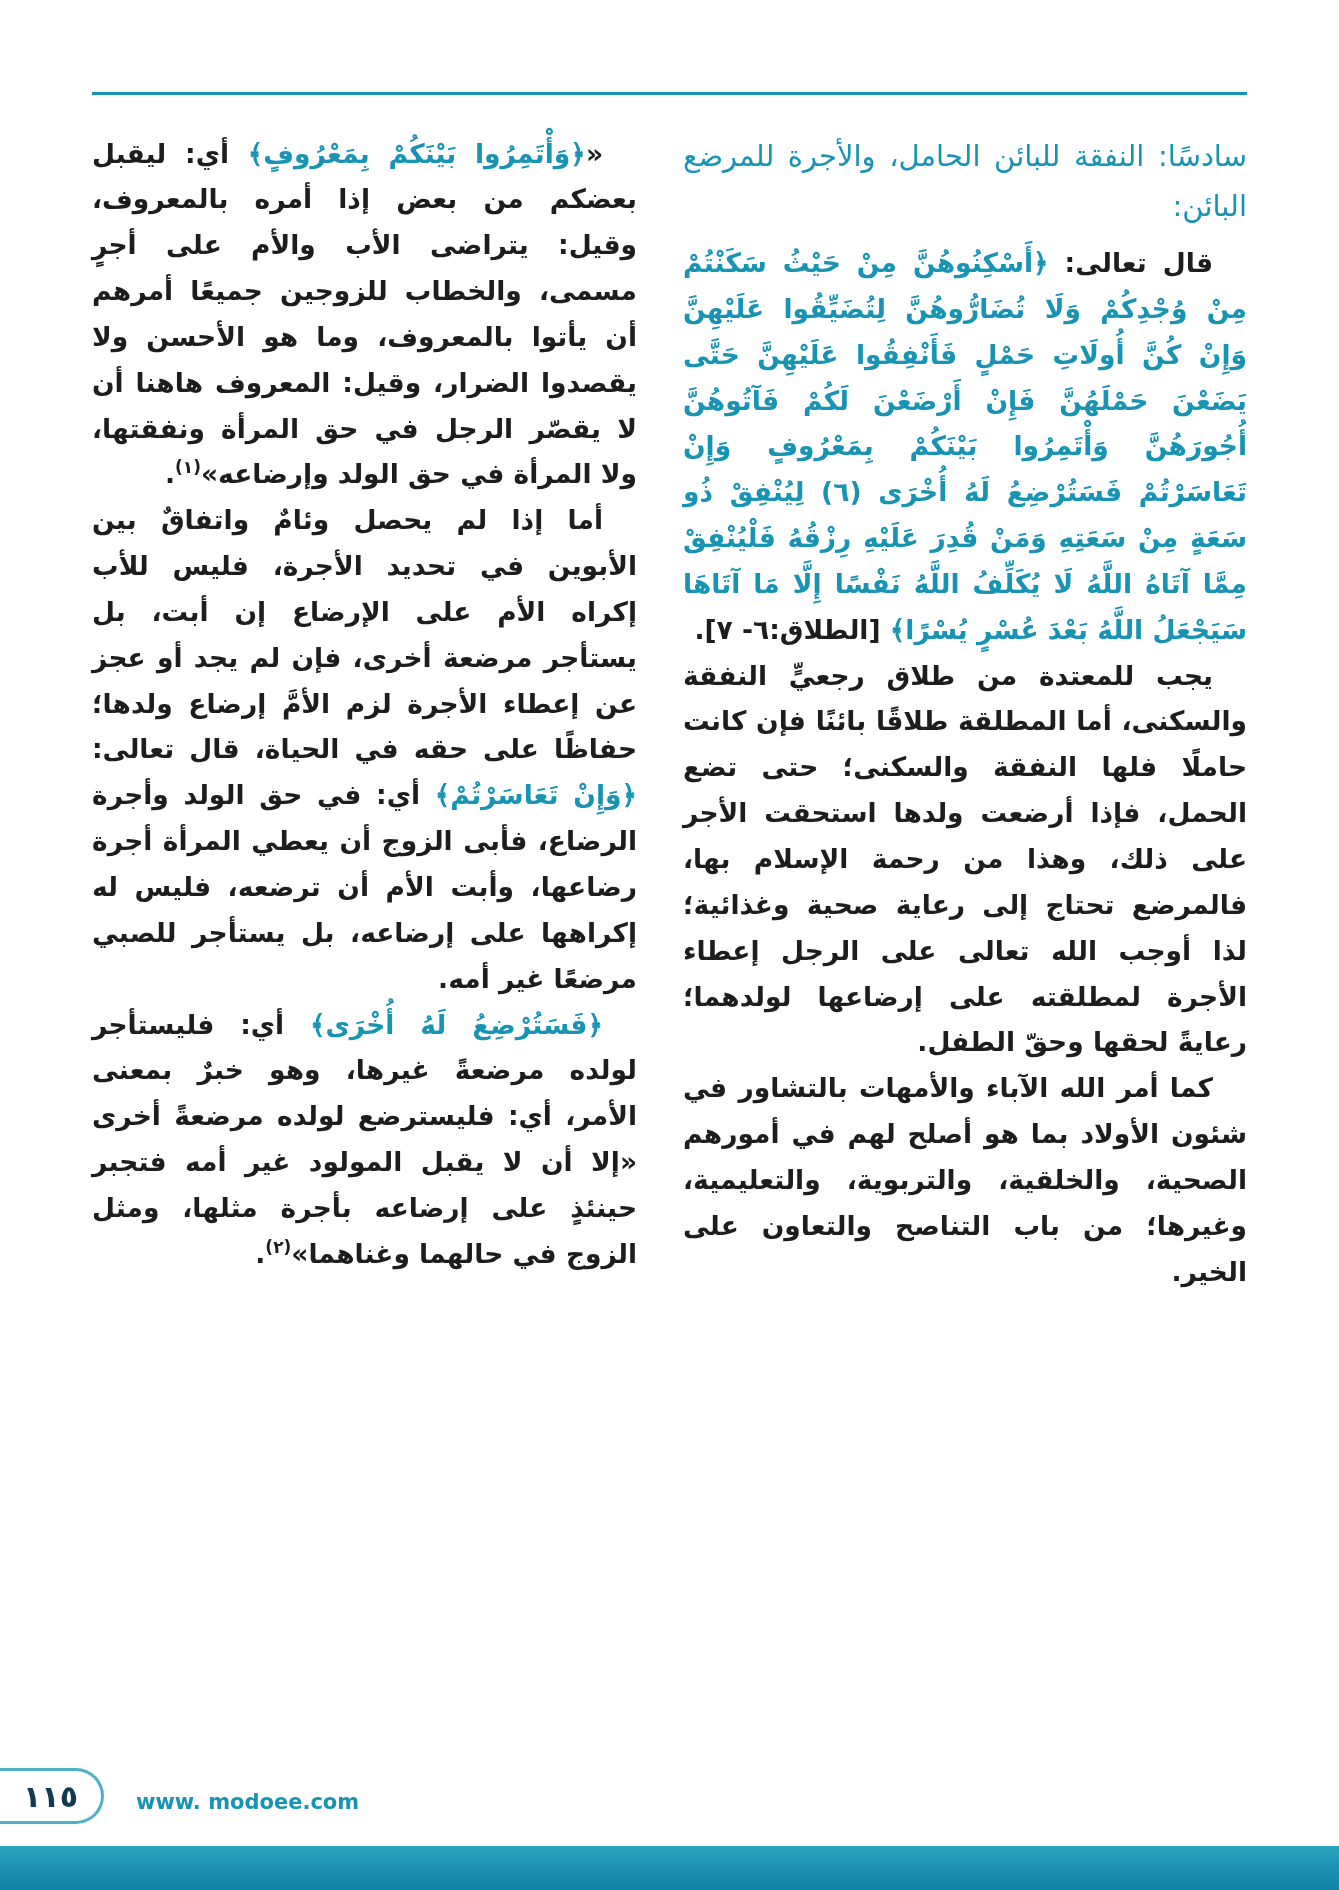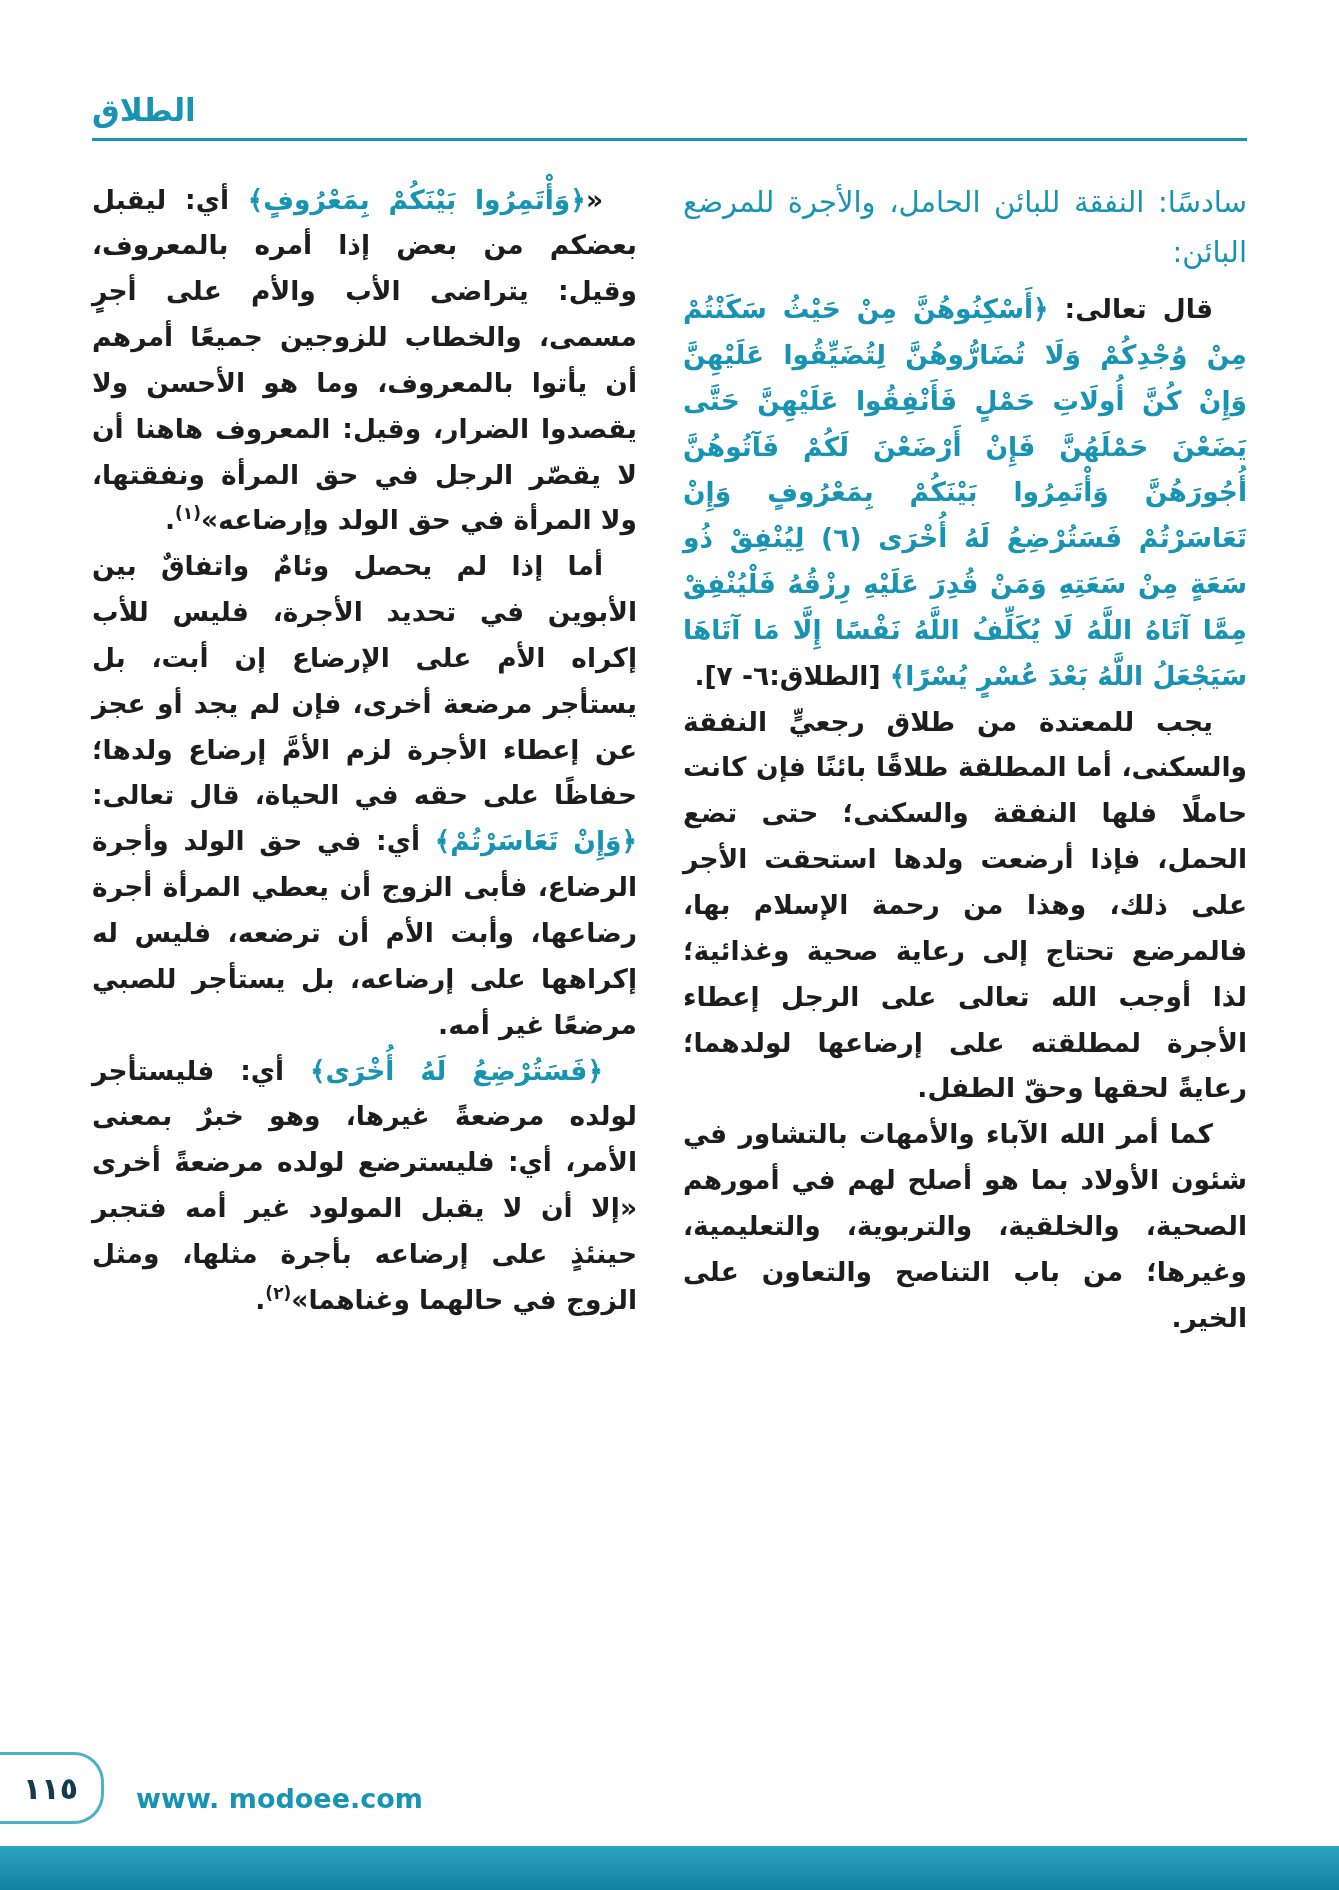--- a/index.html
+++ b/index.html
@@ -66,41 +66,40 @@
     margin:0 0 2px 0;
   }
   .fn-num{color:#1d1d1d;}
   
   .bottom-bar{
     position:absolute;left:0;bottom:0;width:100%;height:44px;
     background:linear-gradient(#2ba4c0,#1282a2);
   }
   .page-num-pill{
     position:absolute;left:0;bottom:66px;
-    width:104px;height:72px;
+    width:104px;height:56px;
     border:3px solid #4db0c9;border-left:none;
     border-radius:0 30px 30px 0;
     background:#ffffff;
     display:flex;align-items:center;justify-content:center;
     font-size:30px;font-weight:bold;color:#123a50;
     box-sizing:border-box;
   }
   .website{
     position:absolute;left:136px;bottom:76px;
     direction:ltr;
-    font-size:27px;font-weight:bold;color:#1793b3;
+    font-size:21px;font-weight:bold;color:#1793b3;
   }
 </style>
 </head>
 <body>
 
 <div class="page">
 
   <header>
-    <h1 class="hdr-title">الطلاق</h1>
     <div class="hdr-rule"></div>
   </header>
 
   <main class="columns">
 
     <section class="col col-right">
       <h2 class="section-heading">سادسًا: النفقة للبائن الحامل، والأجرة للمرضع البائن:</h2>
       <div>
           <p class="para"><span class="seg-text">قال تعالى: </span><span class="seg-quran">﴿أَسْكِنُوهُنَّ مِنْ حَيْثُ سَكَنْتُمْ مِنْ وُجْدِكُمْ وَلَا تُضَارُّوهُنَّ لِتُضَيِّقُوا عَلَيْهِنَّ وَإِنْ كُنَّ أُولَاتِ حَمْلٍ فَأَنْفِقُوا عَلَيْهِنَّ حَتَّى يَضَعْنَ حَمْلَهُنَّ فَإِنْ أَرْضَعْنَ لَكُمْ فَآتُوهُنَّ أُجُورَهُنَّ وَأْتَمِرُوا بَيْنَكُمْ بِمَعْرُوفٍ وَإِنْ تَعَاسَرْتُمْ فَسَتُرْضِعُ لَهُ أُخْرَى (٦) لِيُنْفِقْ ذُو سَعَةٍ مِنْ سَعَتِهِ وَمَنْ قُدِرَ عَلَيْهِ رِزْقُهُ فَلْيُنْفِقْ مِمَّا آتَاهُ اللَّهُ لَا يُكَلِّفُ اللَّهُ نَفْسًا إِلَّا مَا آتَاهَا سَيَجْعَلُ اللَّهُ بَعْدَ عُسْرٍ يُسْرًا﴾</span><span class="seg-text"> [الطلاق:٦- ٧].</span></p>
           <p class="para"><span class="seg-text">يجب للمعتدة من طلاق رجعيٍّ النفقة والسكنى، أما المطلقة طلاقًا بائنًا فإن كانت حاملًا فلها النفقة والسكنى؛ حتى تضع الحمل، فإذا أرضعت ولدها استحقت الأجر على ذلك، وهذا من رحمة الإسلام بها، فالمرضع تحتاج إلى رعاية صحية وغذائية؛ لذا أوجب الله تعالى على الرجل إعطاء الأجرة لمطلقته على إرضاعها لولدهما؛ رعايةً لحقها وحقّ الطفل.</span></p>

